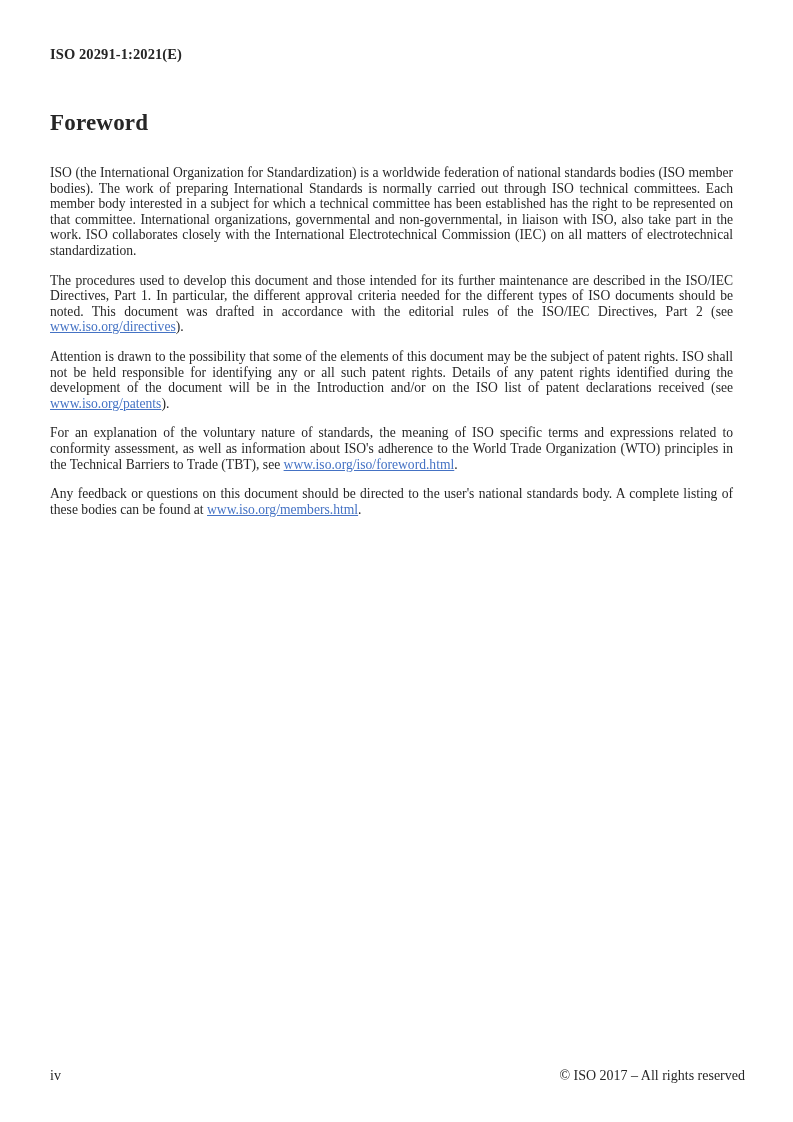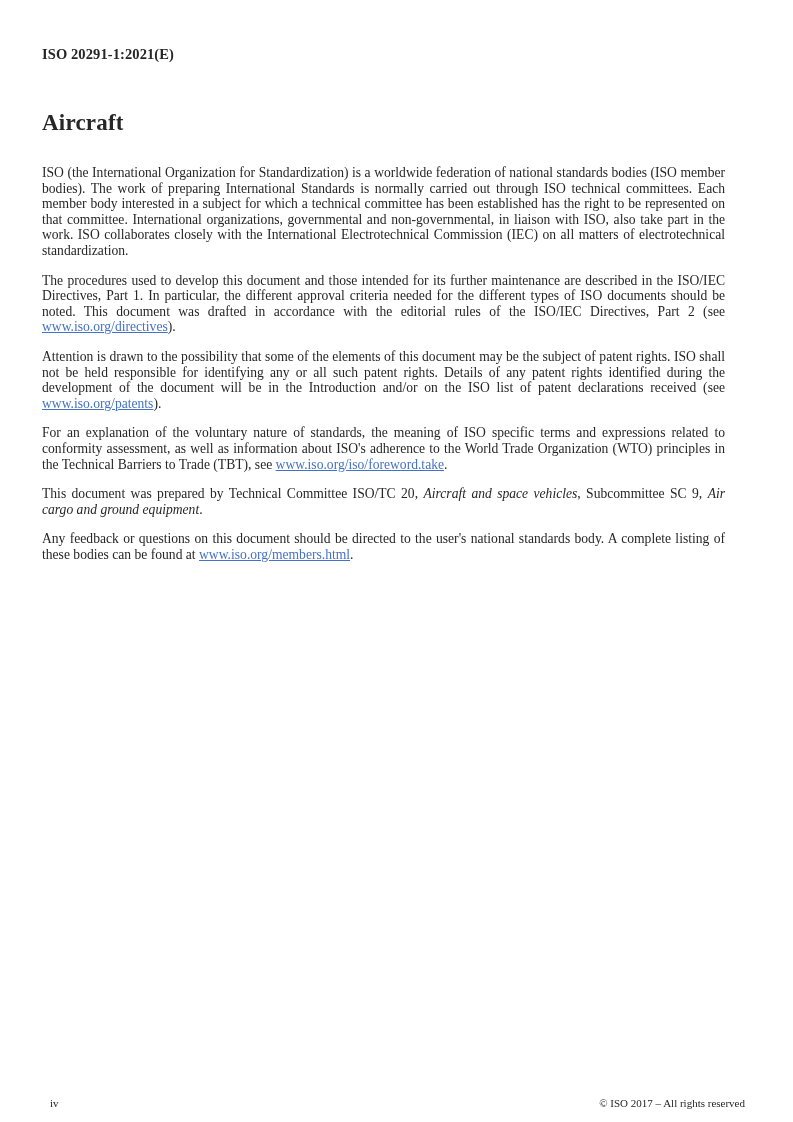--- a/index.html
+++ b/index.html
@@ -13,21 +13,21 @@
     position: relative;
     overflow: hidden;
   }
   .page {
     position: absolute;
     inset: 0;
     background: #ffffff;
   }
   .content {
     position: absolute;
-    left: 42px;
+    left: 50px;
     width: 695px;
     top: 0;
   }
   .doc-id {
     margin-top: 46px;
     font-weight: bold;
     font-size: 14.5px;
     letter-spacing: 0.1px;
   }
   .page-title {
@@ -54,39 +54,37 @@
   }
   em { font-style: italic; }
   .footer {
     position: absolute;
     left: 50px;
     width: 695px;
     top: 1068px;
     display: flex;
     justify-content: space-between;
     align-items: flex-start;
-    font-size: 11px;
-    margin-top: 29px;
+    font-size: 14px;
   }
 </style>
 </head>
 <body style="color: rgb(38, 38, 38); background: rgb(255, 255, 255);">
 
 <div class="page">
   <div class="content">
     <div class="doc-id">ISO 20291-1:2021(E)</div>
 
-    <h1 class="page-title">Aircraft</h1>
+    <h1 class="page-title">Foreword</h1>
 
     <div class="body-text">
         <p class="para">ISO (the International Organization for Standardization) is a worldwide federation of national standards bodies (ISO member bodies). The work of preparing International Standards is normally carried out through ISO technical committees. Each member body interested in a subject for which a technical committee has been established has the right to be represented on that committee. International organizations, governmental and non-governmental, in liaison with ISO, also take part in the work. ISO collaborates closely with the International Electrotechnical Commission (IEC) on all matters of electrotechnical standardization.</p>
         <p class="para">The procedures used to develop this document and those intended for its further maintenance are described in the ISO/IEC Directives, Part 1. In particular, the different approval criteria needed for the different types of ISO documents should be noted. This document was drafted in accordance with the editorial rules of the ISO/IEC Directives, Part 2 (see <a class="link" href="#">www.iso.org/directives</a>).</p>
         <p class="para">Attention is drawn to the possibility that some of the elements of this document may be the subject of patent rights. ISO shall not be held responsible for identifying any or all such patent rights. Details of any patent rights identified during the development of the document will be in the Introduction and/or on the ISO list of patent declarations received (see <a class="link" href="#">www.iso.org/patents</a>).</p>
-        <p class="para">For an explanation of the voluntary nature of standards, the meaning of ISO specific terms and expressions related to conformity assessment, as well as information about ISO's adherence to the World Trade Organization (WTO) principles in the Technical Barriers to Trade (TBT), see <a class="link" href="#">www.iso.org/iso/foreword.take</a>.</p>
-        <p class="para">This document was prepared by Technical Committee ISO/TC 20, <em>Aircraft and space vehicles</em>, Subcommittee SC 9, <em>Air cargo and ground equipment</em>.</p>
+        <p class="para">For an explanation of the voluntary nature of standards, the meaning of ISO specific terms and expressions related to conformity assessment, as well as information about ISO's adherence to the World Trade Organization (WTO) principles in the Technical Barriers to Trade (TBT), see <a class="link" href="#">www.iso.org/iso/foreword.html</a>.</p>
         <p class="para">Any feedback or questions on this document should be directed to the user's national standards body. A complete listing of these bodies can be found at <a class="link" href="#">www.iso.org/members.html</a>.</p>
       </div>
   </div>
 
   <div class="footer">
     <span>iv</span>
     <span>© ISO 2017 – All rights reserved</span>
   </div>
 </div>
 

